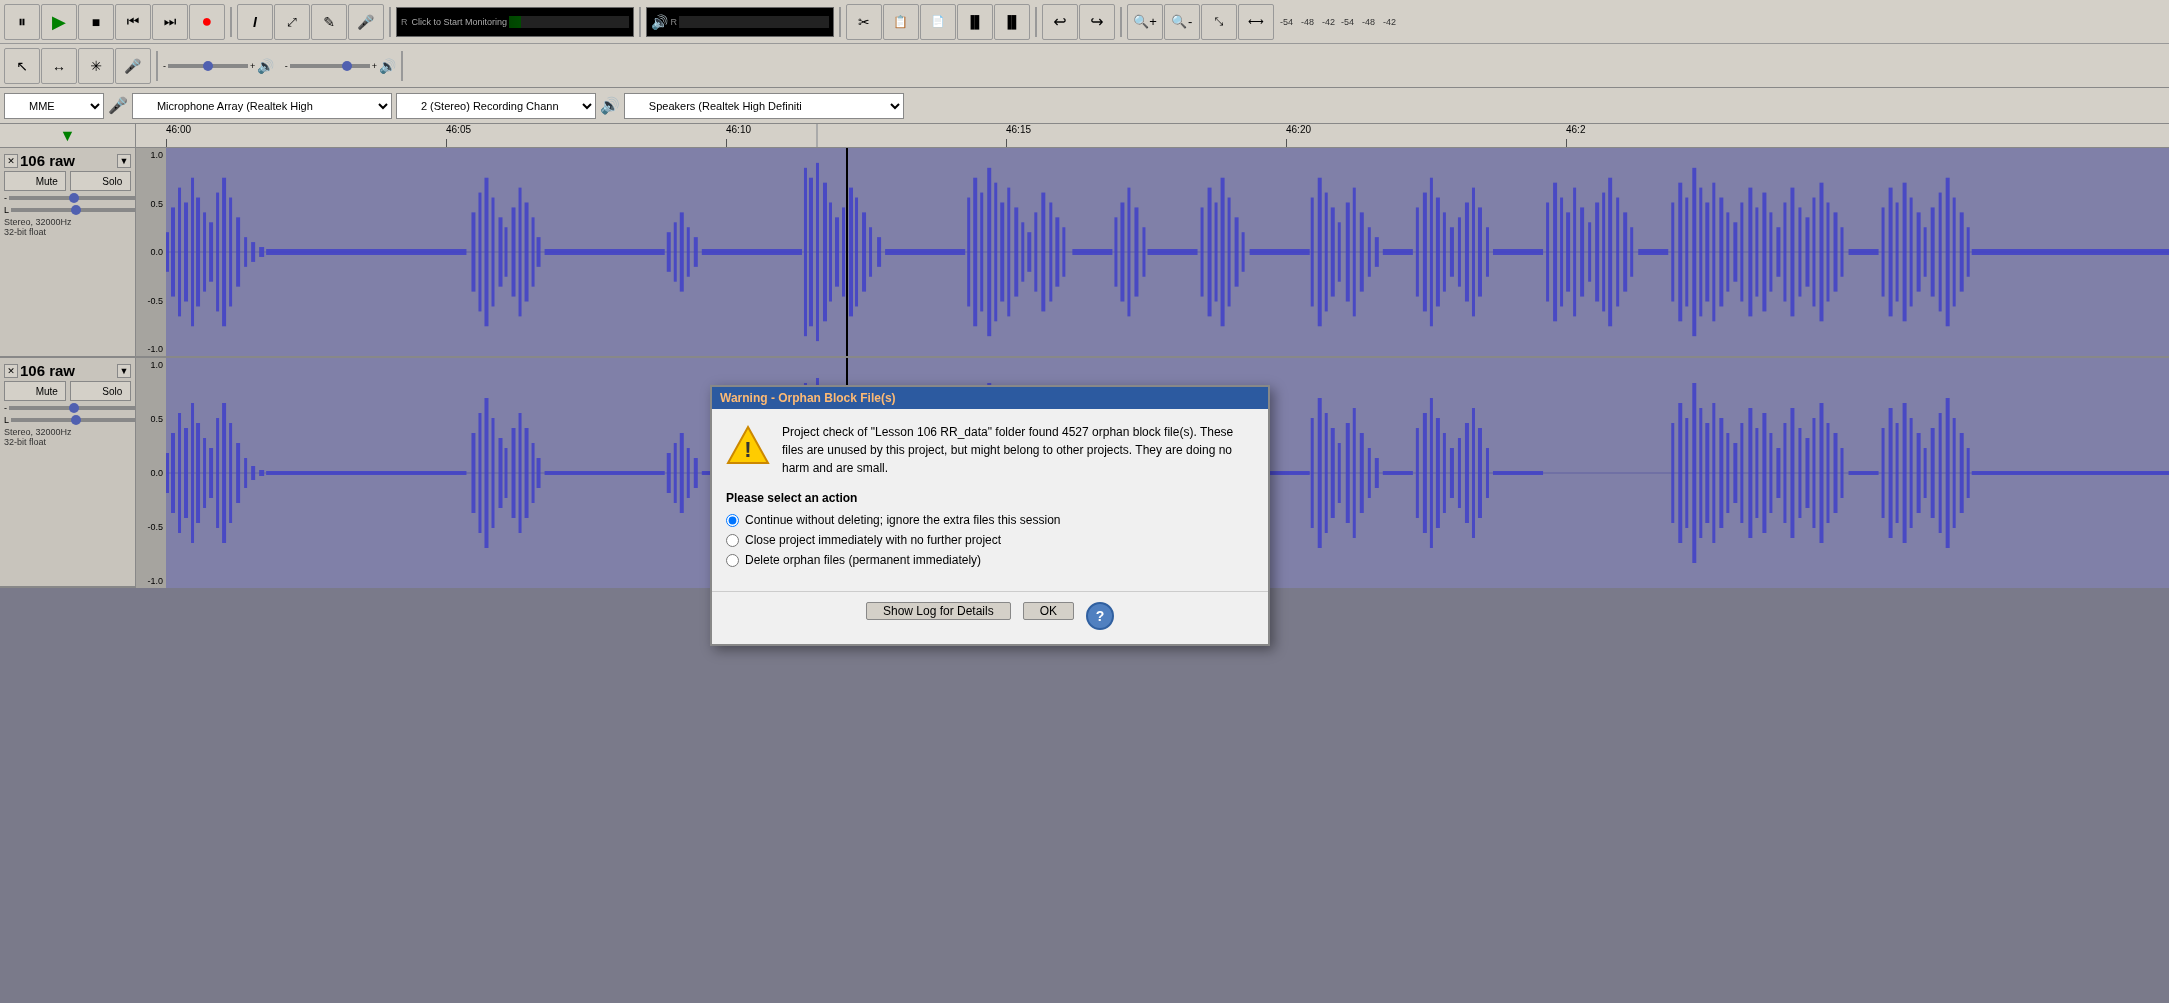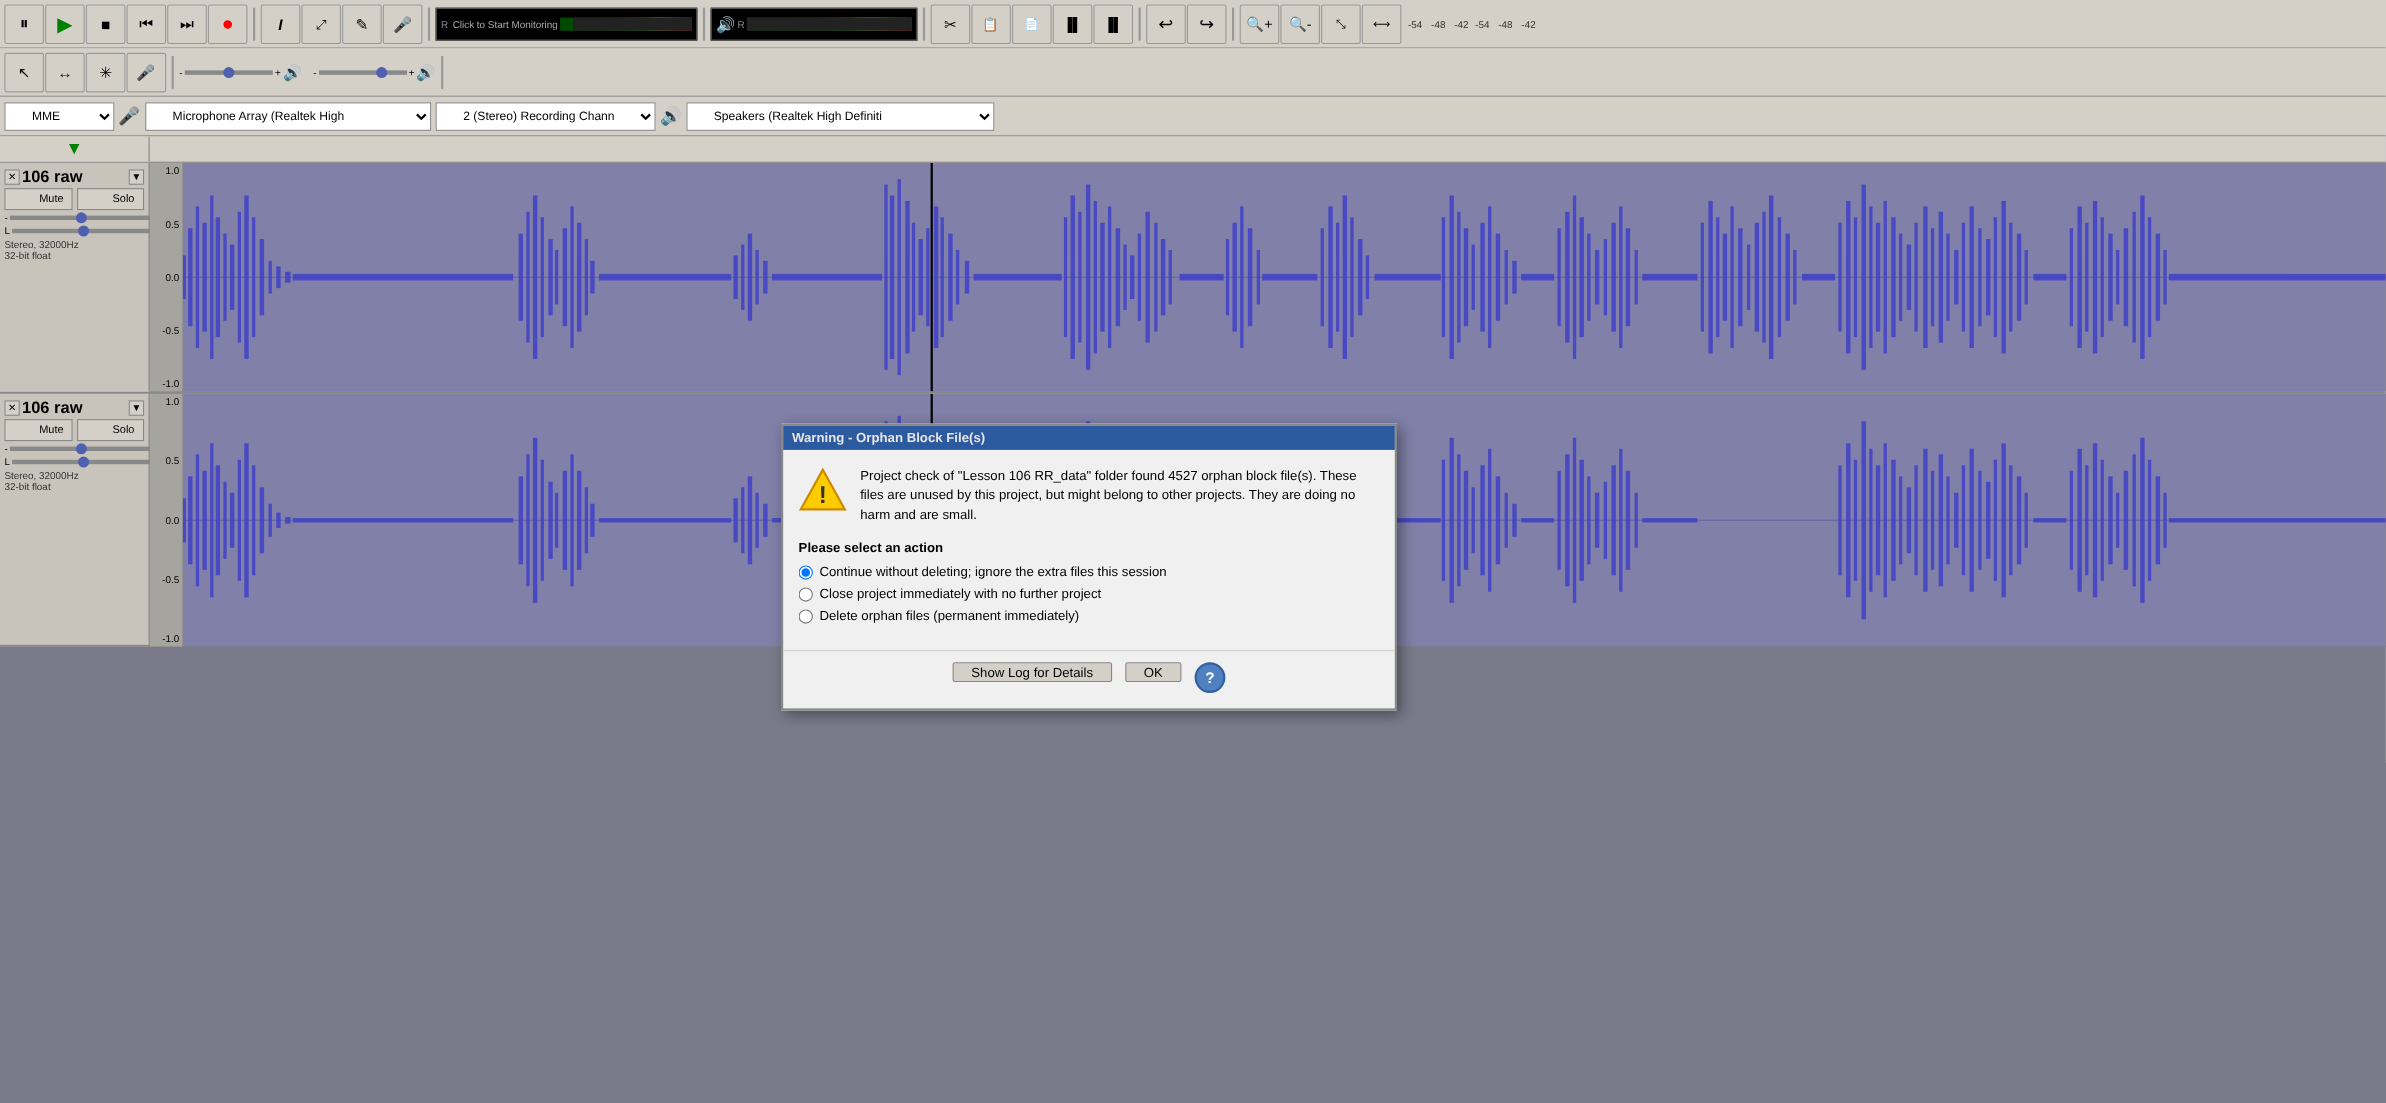--- a/index.html
+++ b/index.html
@@ -234,21 +234,21 @@
       top: 385px;
       left: 710px;
       width: 560px;
       background: #f0f0f0;
       border: 2px solid #888;
       box-shadow: 4px 4px 12px rgba(0,0,0,0.4);
       pointer-events: all;
     }
     .dialog-title-bar {
       background: #2c5aa0;
-      color: #e5e5e5;
+      color: #fdba74;
       padding: 4px 8px;
       font-size: 12px;
       font-weight: bold;
       display: flex;
       align-items: center;
       justify-content: space-between;
     }
     .dialog-body {
       padding: 14px;
     }
@@ -512,33 +512,54 @@
   </div>
 
   <div class="device-row">
     <select class="device-select" style="width:100px;">
       <option>MME</option>
     </select>
     <span style="font-size:16px;">🎤</span>
     <select class="device-select" style="width:260px;">
       <option>Microphone Array (Realtek High</option>
     </select>
-    <select class="device-select" style="width:200px;text-align:center;">
+    <select class="device-select" style="width:200px;">
       <option>2 (Stereo) Recording Chann</option>
     </select>
     <span style="font-size:16px;">🔊</span>
     <select class="device-select" style="width:280px;">
       <option>Speakers (Realtek High Definiti</option>
     </select>
   </div>
 </div>
 
 <div class="timeline-ruler">
   <div class="ruler-left">
     <span style="color:green;font-size:16px;">▼</span>
+  </div>
+  <div class="ruler-content">
+    <span style="position:absolute;left:30px;font-size:10px;">46:00</span>
+    <div style="position:absolute;left:30px;bottom:0;width:1px;height:8px;background:#555;"></div>
+
+    <span style="position:absolute;left:310px;font-size:10px;">46:05</span>
+    <div style="position:absolute;left:310px;bottom:0;width:1px;height:8px;background:#555;"></div>
+
+    <span style="position:absolute;left:590px;font-size:10px;">46:10</span>
+    <div style="position:absolute;left:590px;bottom:0;width:1px;height:8px;background:#555;"></div>
+
+    <span style="position:absolute;left:870px;font-size:10px;">46:15</span>
+    <div style="position:absolute;left:870px;bottom:0;width:1px;height:8px;background:#555;"></div>
+
+    <span style="position:absolute;left:1150px;font-size:10px;">46:20</span>
+    <div style="position:absolute;left:1150px;bottom:0;width:1px;height:8px;background:#555;"></div>
+
+    <span style="position:absolute;left:1430px;font-size:10px;">46:2</span>
+    <div style="position:absolute;left:1430px;bottom:0;width:1px;height:8px;background:#555;"></div>
+
+    <div style="position:absolute;left:680px;top:0;width:2px;height:100%;background:#aaa;"></div>
   </div>
 </div>
 
 <div class="main-area">
 
   <div class="track">
     <div class="track-controls">
       <div class="track-name-row">
         <div class="track-close-btn">✕</div>
         <span class="track-name">106 raw</span>

